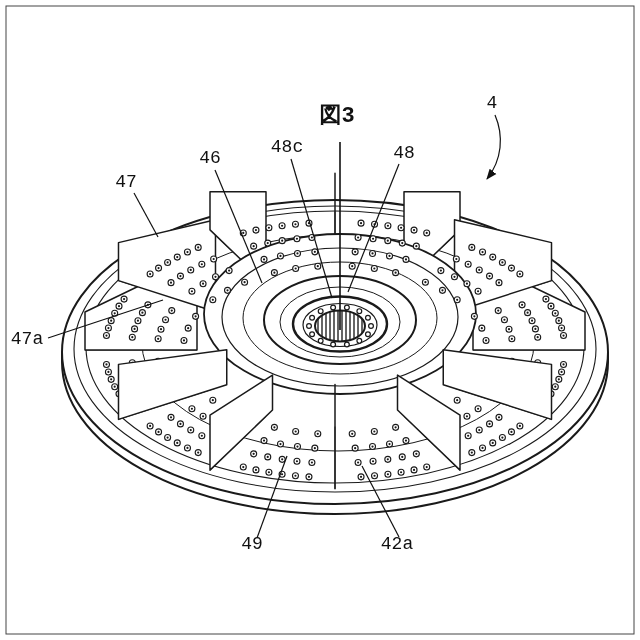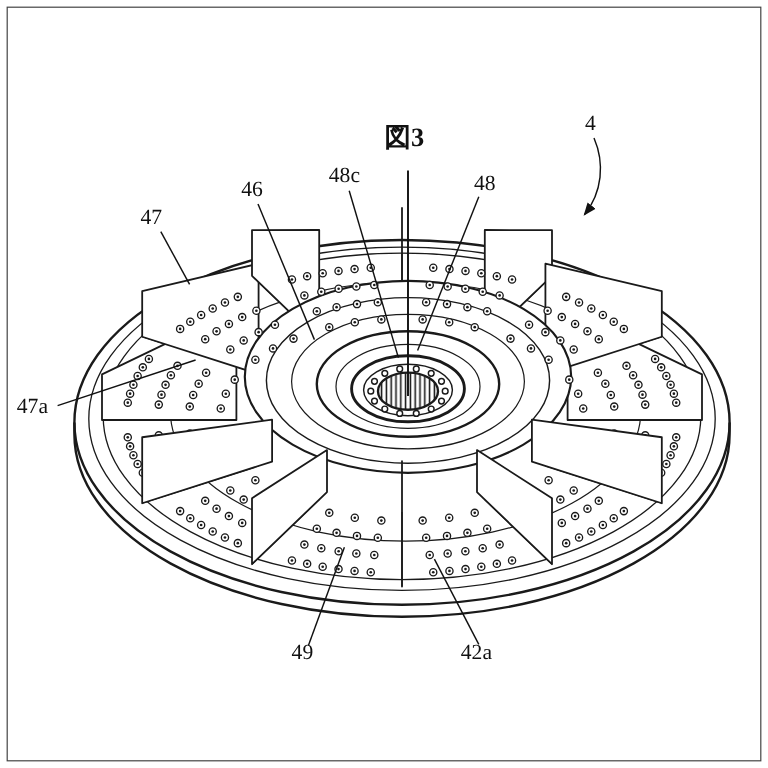--- a/index.html
+++ b/index.html
@@ -1,17 +1,17 @@
 <!DOCTYPE html>
 <html><head>
 <meta charset="utf-8">
 <style>
   html,body{margin:0;padding:0;background:#fff;}
   .page{position:relative;width:640px;height:640px;background:#fff;overflow:hidden;
-        font-family:Liberation Serif, serif;}
+        font-family:Liberation Mono, monospace;}
   svg{display:block;}
   text{fill:#111;}
   .ref{font-size:18px;}
   .title{font-size:22px;font-weight:bold;}
 </style>
 </head>
 <body>
 
 <div class="page">
 <svg id="fig" width="640" height="640" viewBox="0 0 640 640">

